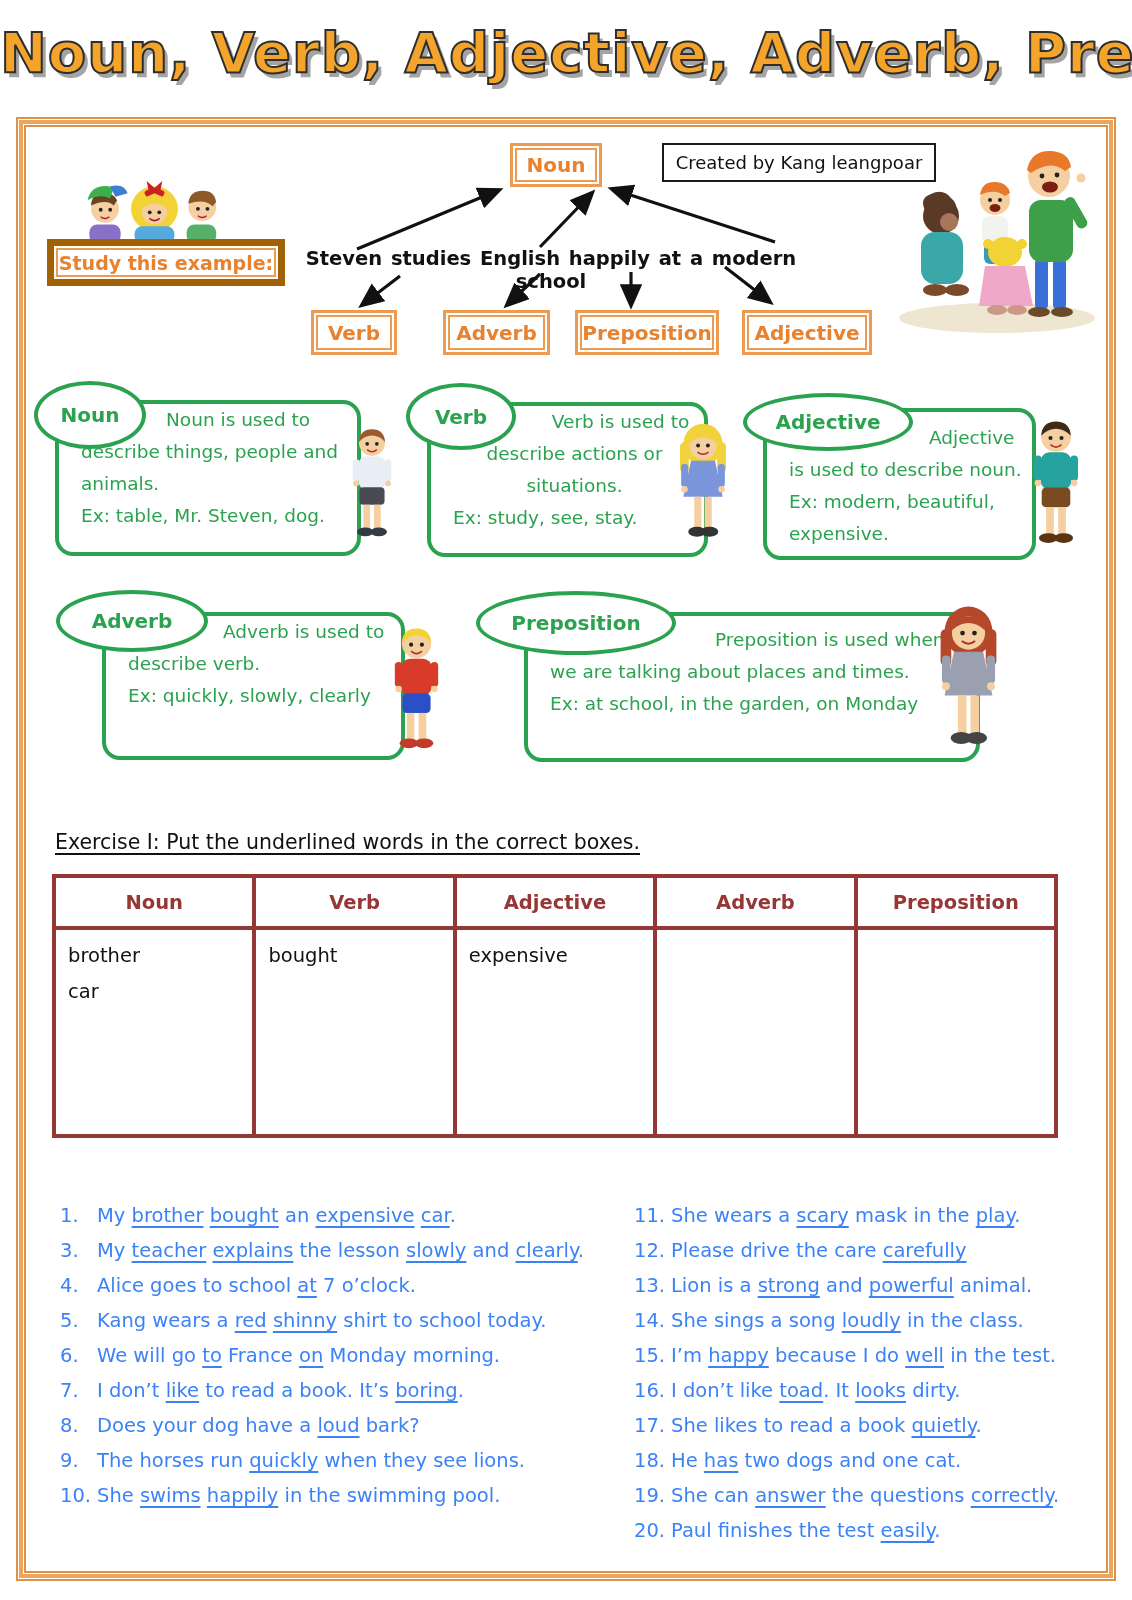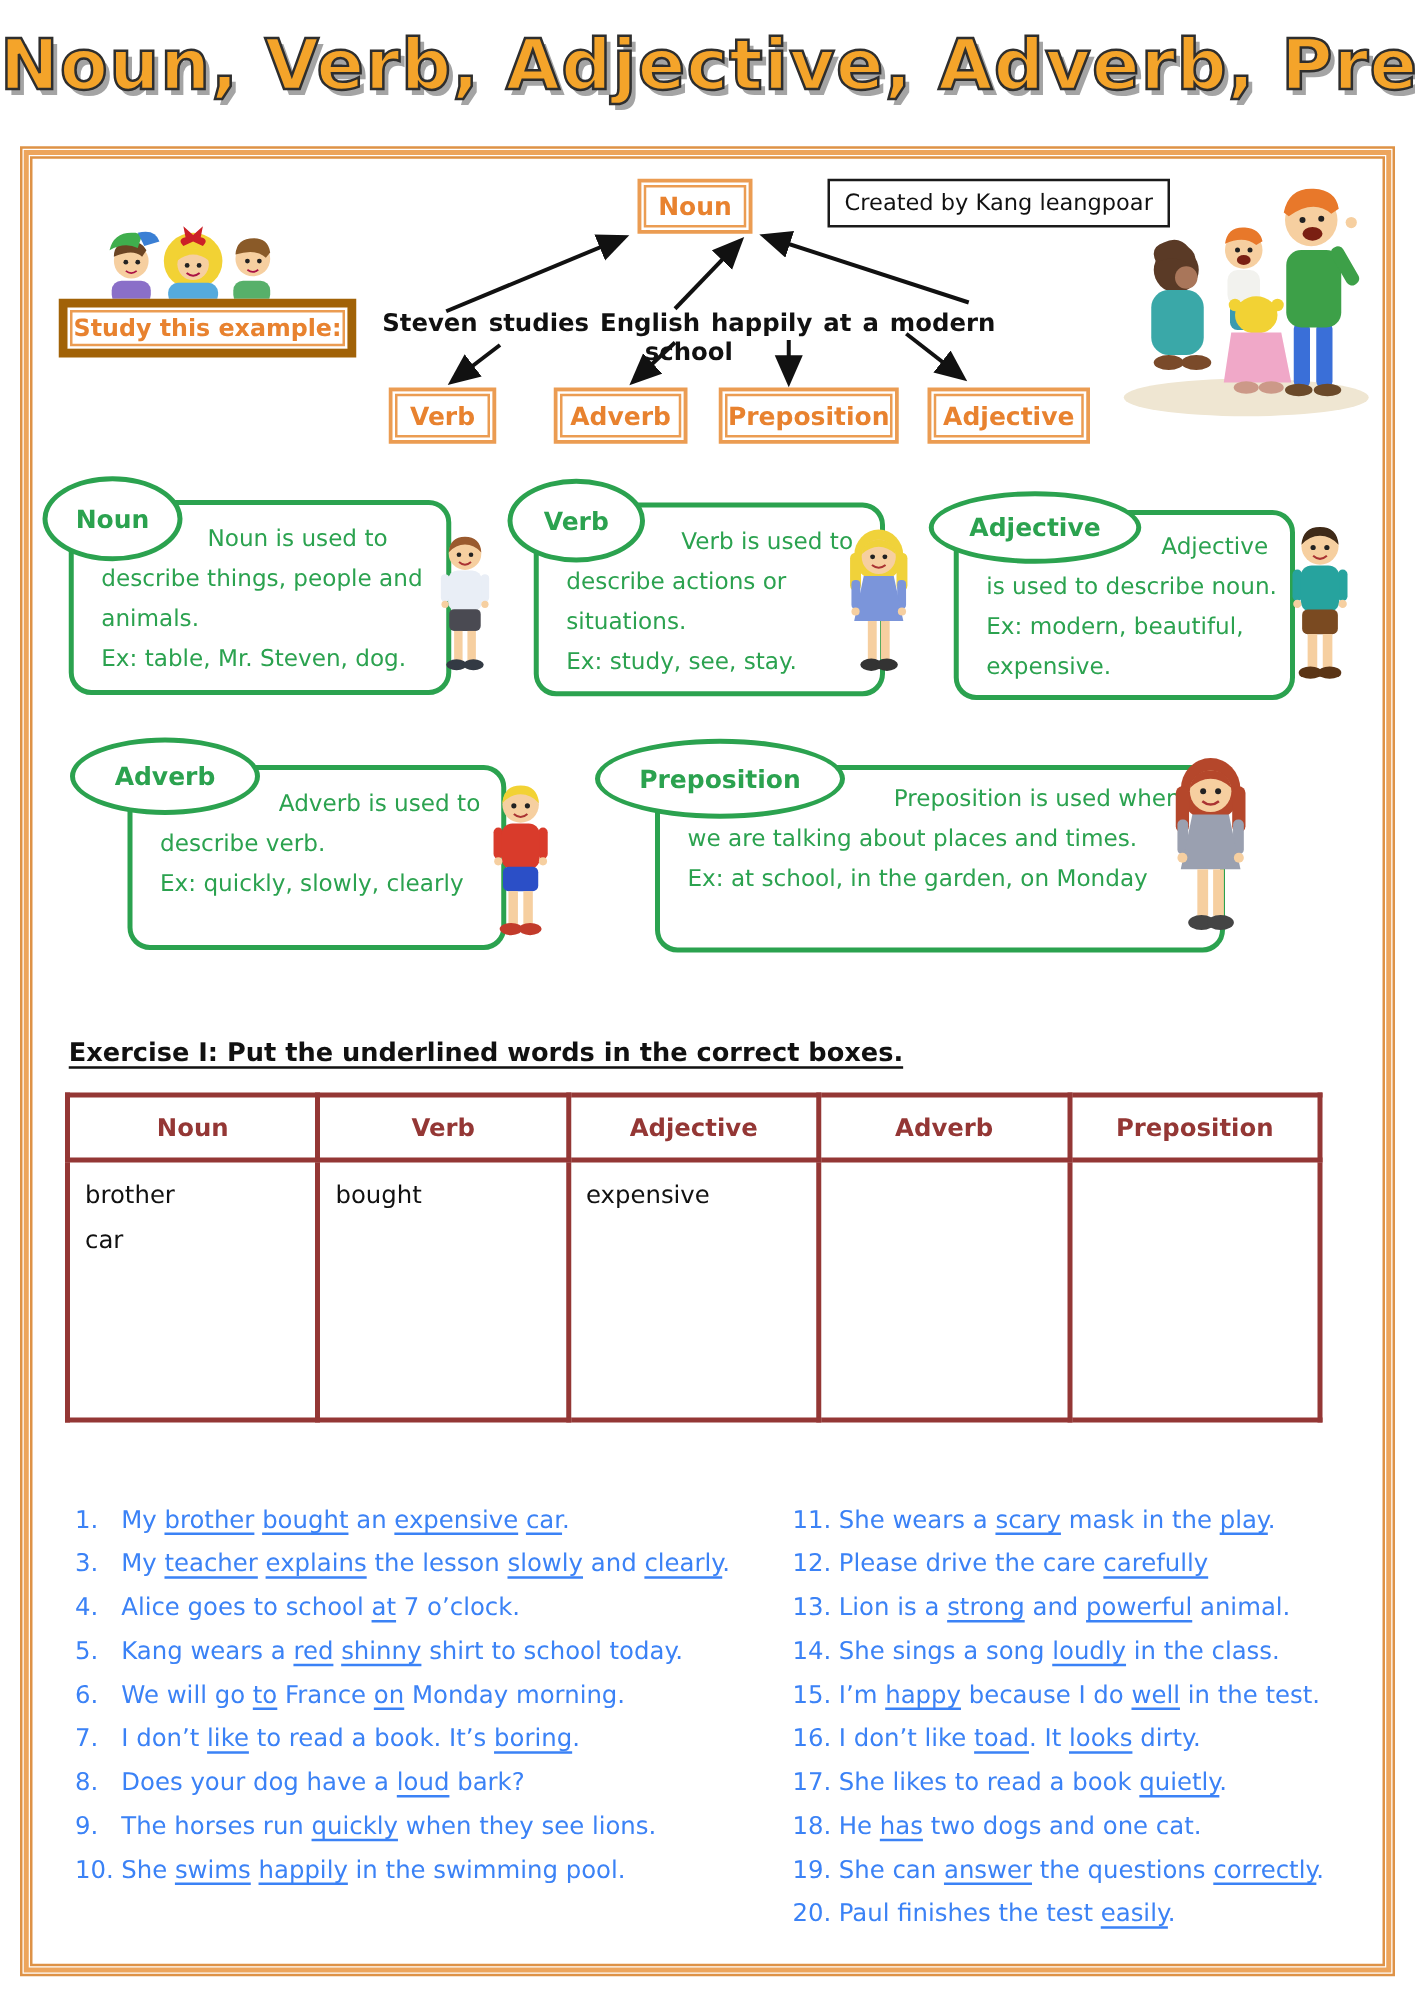--- a/index.html
+++ b/index.html
@@ -62,52 +62,52 @@
   .kids-left svg, .kids-right svg, .kid svg { width:100%; height:100%; display:block; }
 
   
   .card { position:absolute; border:4px solid #2BA24F; border-radius:18px; z-index:2; }
   .oval {
     position:absolute; border:4px solid #2BA24F; border-radius:50%; background:#fff;
     display:flex; align-items:center; justify-content:center;
     color:#2BA24F; font-weight:bold; font-size:20px; z-index:3;
   }
   .ctext, .cex { color:#2BA24F; font-size:18.5px; line-height:32px; padding:0 8px 0 22px; }
-  .ctext { padding-top:12px; }
+  .ctext { }
   .kid { position:absolute; z-index:4; }
 
   .card-noun   { left:55px;  top:400px; width:306px; height:156px; }
   .card-noun   .oval { left:-25px; top:-23px; width:112px; height:68px; }
   .card-noun   .ctext { text-indent:85px; }
   .card-noun   .kid { right:-44px; top:6px; width:58px; height:145px; }
 
   .card-verb   { left:427px; top:402px; width:281px; height:155px; }
   .card-verb   .oval { left:-25px; top:-23px; width:110px; height:67px; }
-  .card-verb   .ctext { text-indent:92px; }
+  .card-verb   .ctext { text-indent:92px;text-align:center; }
   .card-verb   .kid { right:-34px; top:10px; width:70px; height:142px; }
 
   .card-adj    { left:763px; top:408px; width:273px; height:152px; }
   .card-adj    .oval { left:-24px; top:-19px; width:170px; height:58px; }
   .card-adj    .ctext { text-indent:140px; padding-top:10px; }
   .card-adj    .kid { right:-57px; top:-6px; width:66px; height:152px; }
 
   .card-adverb { left:102px; top:612px; width:303px; height:148px; }
   .card-adverb .oval { left:-50px; top:-26px; width:152px; height:62px; }
   .card-adverb .ctext { text-indent:95px; }
   .card-adverb .kid { right:-48px; top:-4px; width:65px; height:152px; }
 
   .card-prep   { left:524px; top:612px; width:456px; height:150px; }
   .card-prep   .oval { left:-52px; top:-25px; width:200px; height:64px; }
   .card-prep   .ctext { text-indent:165px; padding-top:8px; }
   .card-prep   .kid { right:-35px; top:-20px; width:85px; height:175px; }
 
   
   .ex-heading {
     position:absolute; left:55px; top:830px;
-    color:#111; font-weight:bold; font-size:20.5px;
+    color:#111; font-weight:normal; font-size:20.5px;
     text-decoration:underline; text-underline-offset:4px; text-decoration-thickness:2px;
   }
   .ex-table { position:absolute; left:52px; top:874px; width:1006px; border-collapse:collapse; table-layout:fixed; background:#fff; }
   .ex-table th, .ex-table td { border:4px solid #943735; }
   .ex-table th { height:52px; color:#943735; font-weight:bold; font-size:19.5px; text-align:center; vertical-align:middle; }
   .ex-table td { height:208px; vertical-align:top; text-align:left; padding:8px 12px; color:#111; font-size:19.5px; line-height:36px; }
 
   
   .slist { position:absolute; top:1198px; z-index:2; }
   .slist.left  { left:60px;  width:570px; }

